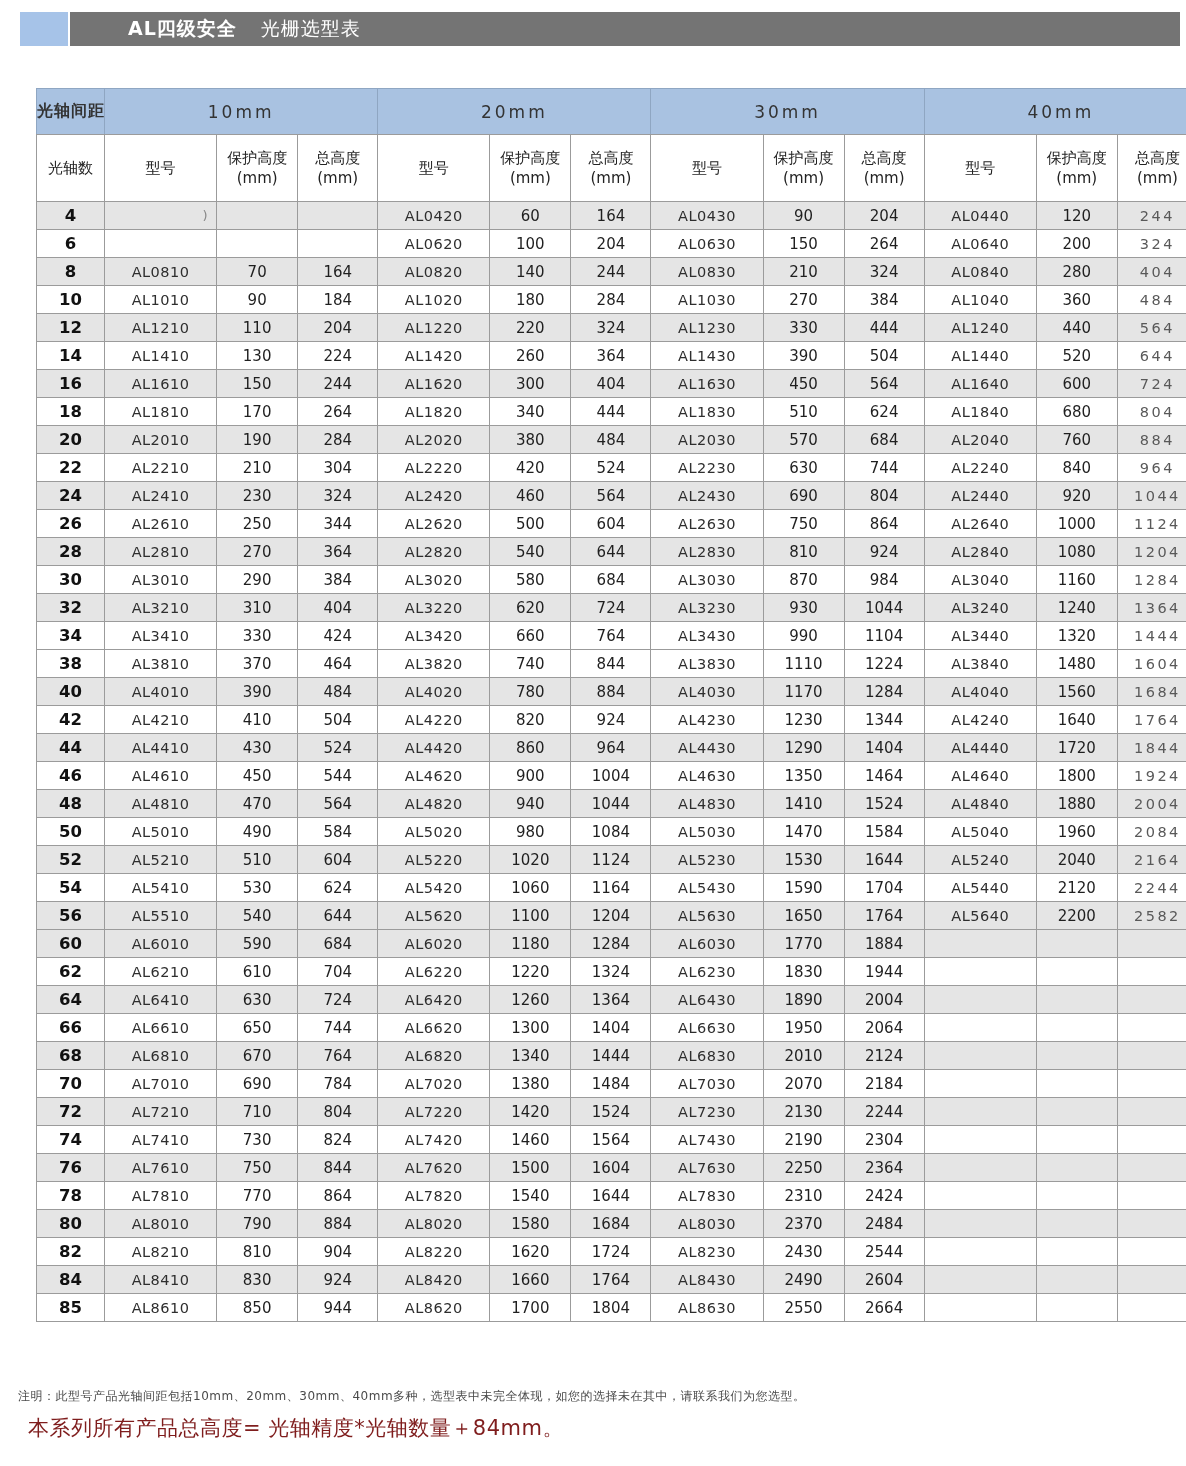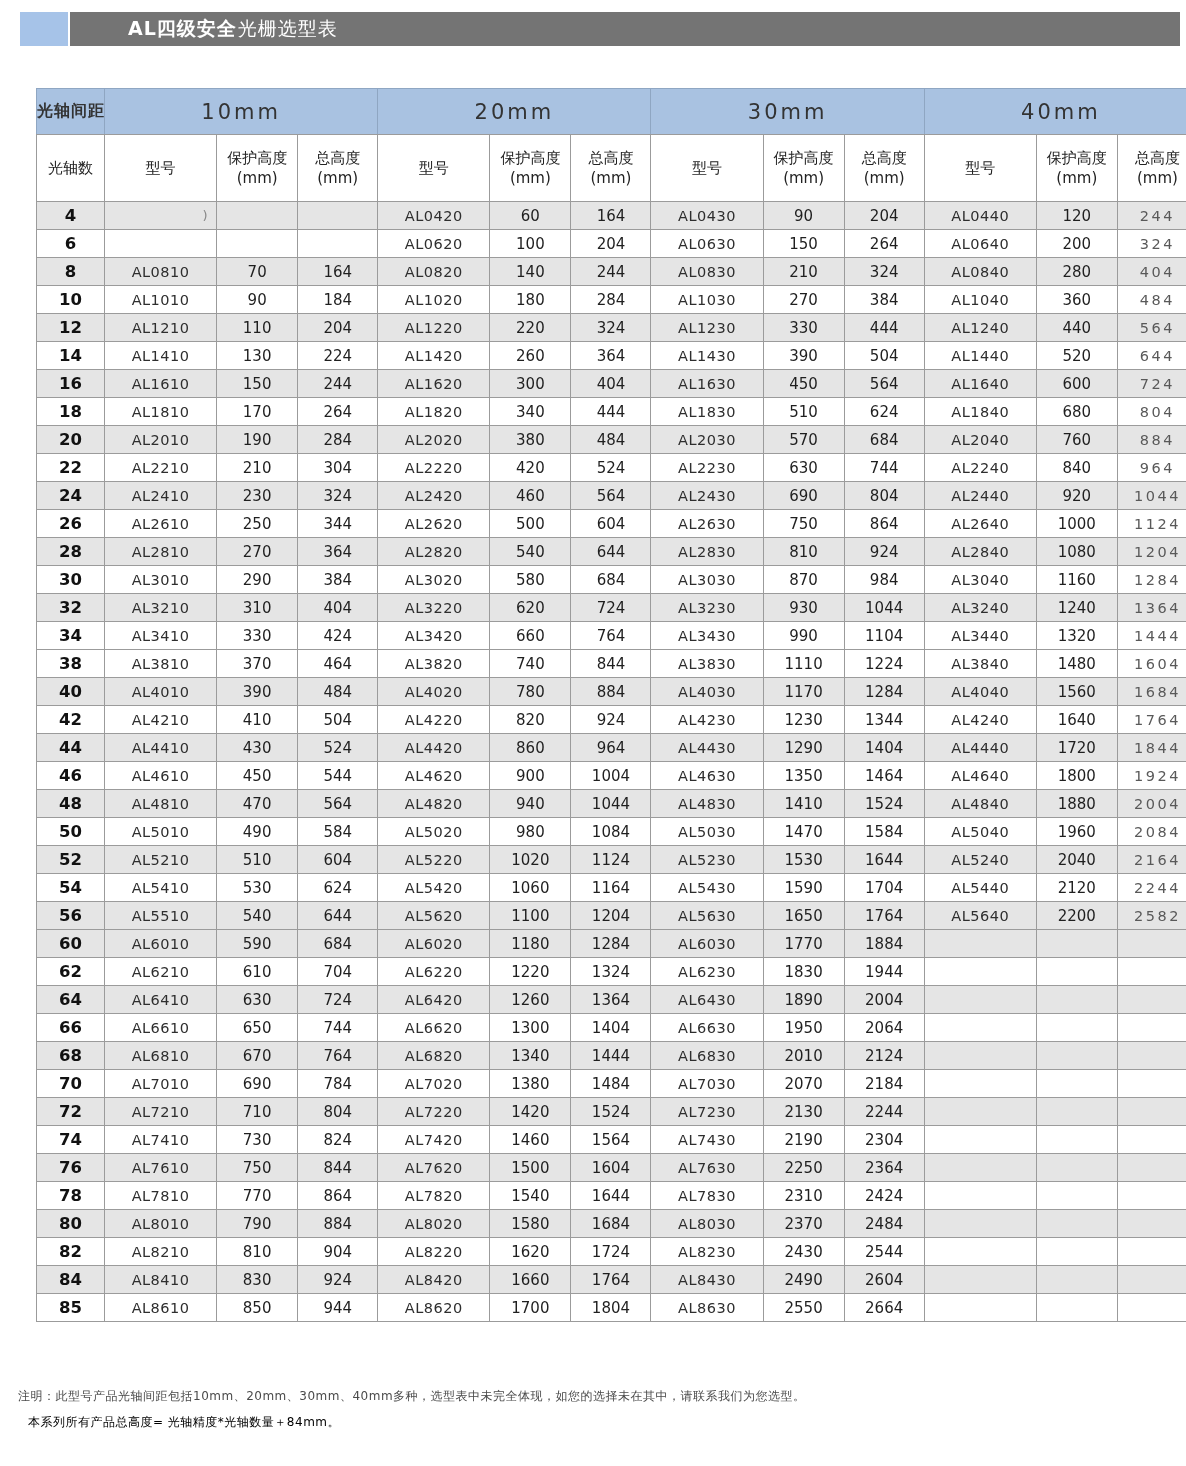--- a/index.html
+++ b/index.html
@@ -5,47 +5,47 @@
   html, body { margin:0; padding:0; width:1186px; height:1466px; overflow:hidden;
     background:#ffffff; font-family:"DejaVu Sans","Liberation Sans",sans-serif; }
   .page { position:relative; width:1186px; height:1466px; }
 
   
   .title-bar { position:absolute; left:20px; top:12px; width:1160px; height:34px; display:flex; }
   .title-accent { width:48px; height:34px; background:#a6c3e8; }
   .title-gray { flex:1; margin-left:2px; background:#747474; color:#ffffff;
     display:flex; align-items:center; padding-left:58px; font-size:19px; }
   .title-gray .t1 { font-weight:bold; letter-spacing:1px; }
-  .title-gray .t2 { margin-left:1px; letter-spacing:1px; }
+  .title-gray .t2 { margin-left:24px; letter-spacing:1px; }
 
   
   table.sel { position:absolute; left:18px; top:88px; width:1162px;
     border-collapse:collapse; table-layout:fixed;margin-left:18px; }
   table.sel th, table.sel td { border:1px solid #9b9b9b; text-align:center;
     vertical-align:middle; padding:0; overflow:hidden; white-space:nowrap; }
 
   tr.group-row th { height:45px; background:#a9c2e1; color:#333333;
-    font-size:21px; font-weight:normal; letter-spacing:3px;
+    font-size:17px; font-weight:normal; letter-spacing:3px;
     border-color:#8fa6c2; border-bottom-color:#9b9b9b; }
   tr.group-row th.corner { font-size:16px; letter-spacing:1px; font-weight:bold; }
 
   tr.sub-row th { height:66px; background:#ffffff; color:#222222;
     font-size:15px; font-weight:normal; line-height:1.35; }
 
   tbody td { height:27px; font-size:15px; color:#1f1f1f; }
   tbody tr.stripe td { background:#e5e5e5; }
   tbody td.axes { font-weight:bold; font-size:16.5px; color:#111111; }
   tbody td.model { font-size:14.5px; color:#2e2e2e; letter-spacing:0.5px; }
   tbody td.total40 { color:#595959; letter-spacing:2.5px; font-size:14.5px; }
   tbody td.artifact { text-align:right; padding-right:8px; color:#888888; font-size:13px; }
 
   
   .notes { position:absolute; left:18px; top:1388px; width:1150px; }
   .note1 { margin:0; font-size:12px; color:#4a4a4a; letter-spacing:0.5px; }
-  .note2 { margin:9px 0 0 10px; font-size:12px; color:#000000; letter-spacing:0.5px; }
+  .note2 { margin:9px 0 0 10px; font-size:21px; color:#7f1d1d; letter-spacing:0.5px; }
 </style>
 </head>
 <body>
 
 <div class="page">
 
   <div class="title-bar">
     <div class="title-accent"></div>
     <div class="title-gray">
       <span class="t1">AL四级安全</span>

